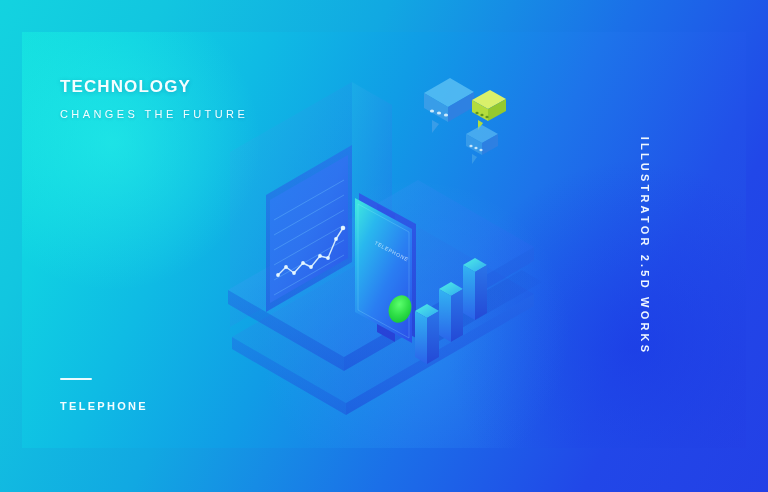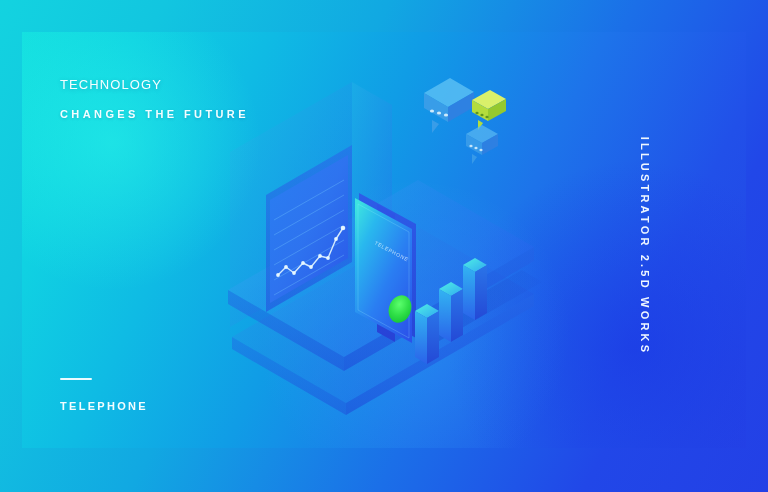--- a/index.html
+++ b/index.html
@@ -26,26 +26,26 @@
   #glow-a{left:-60px;top:-40px;width:300px;height:300px;
     background:radial-gradient(circle,rgba(40,245,232,.55) 0%,rgba(40,245,232,0) 70%);}
   #glow-b{right:-80px;bottom:-90px;width:380px;height:380px;
     background:radial-gradient(circle,rgba(26,52,228,.55) 0%,rgba(26,52,228,0) 70%);}
   #glow-c{left:230px;top:150px;width:320px;height:300px;
     background:radial-gradient(circle,rgba(60,170,255,.28) 0%,rgba(60,170,255,0) 72%);}
 
   
   #title{
     position:absolute;left:38px;top:45px;
-    color:#f4feff;font-size:13px;font-weight:normal;letter-spacing:1.1px;
+    color:#f4feff;font-size:17px;font-weight:bold;letter-spacing:1.1px;
     text-shadow:0 1px 4px rgba(0,60,120,.25);white-space:nowrap;
   }
   #subtitle{
     position:absolute;left:38px;top:76px;
-    color:#f2fdff;font-size:11px;font-weight:bold;letter-spacing:3.4px;
+    color:#f2fdff;font-size:11px;font-weight:normal;letter-spacing:3.4px;
     white-space:nowrap;text-shadow:0 1px 3px rgba(0,60,120,.22);
   }
   #rule{
     position:absolute;left:38px;top:346px;width:32px;height:2px;
     background:#eafbff;border-radius:1px;
   }
   #footer-label{
     position:absolute;left:38px;top:368px;
     color:#f2fdff;font-size:11px;font-weight:bold;letter-spacing:2.3px;
     white-space:nowrap;

